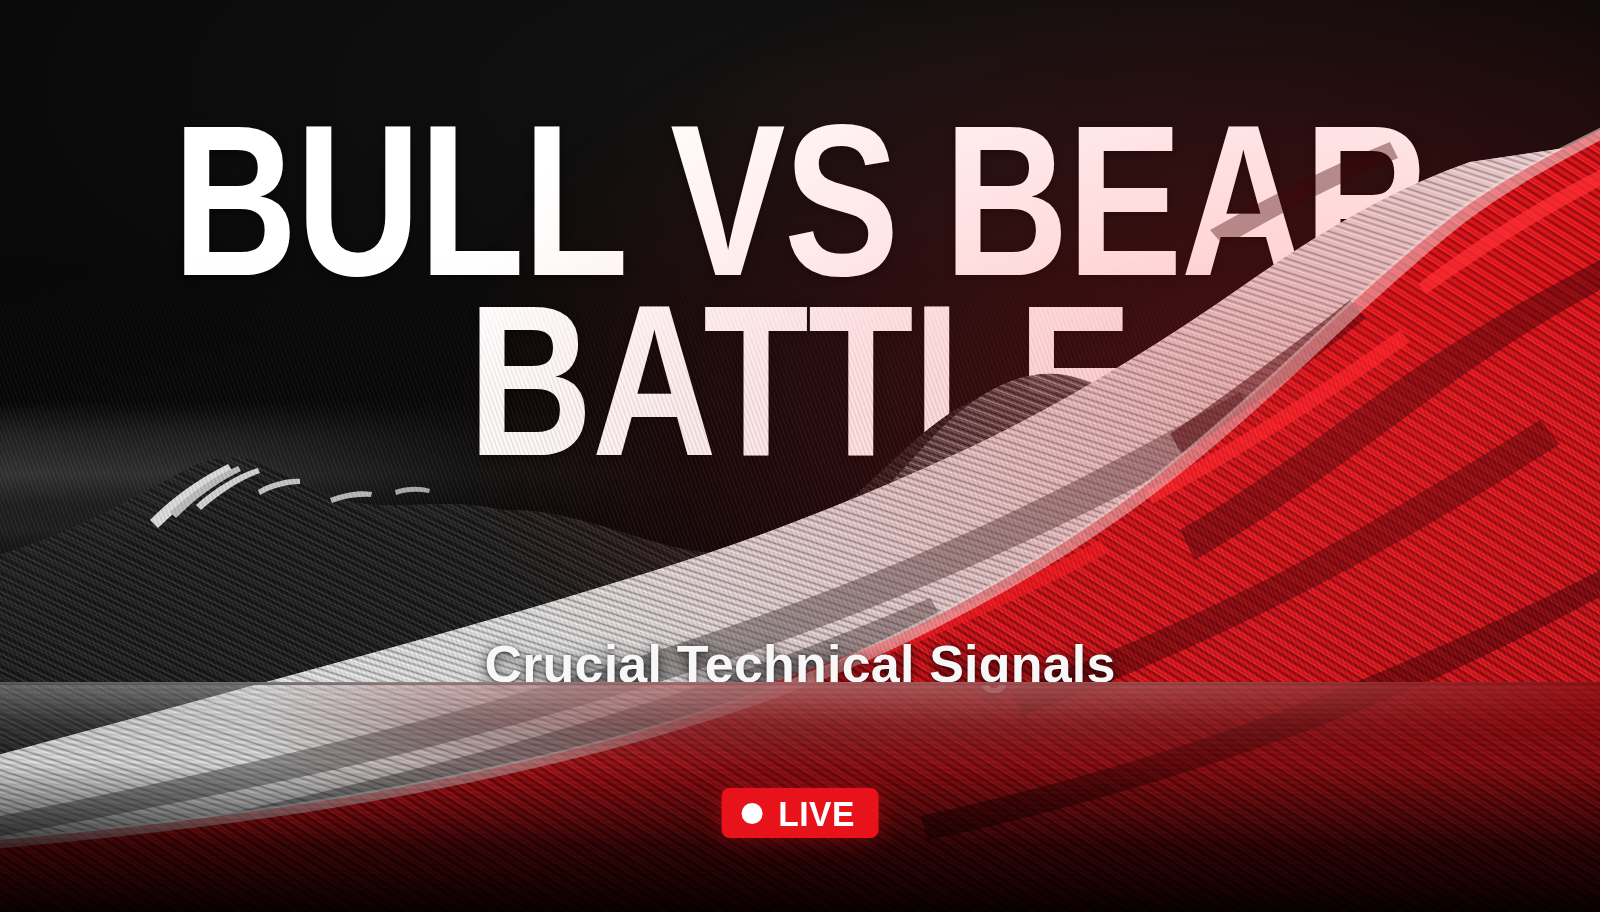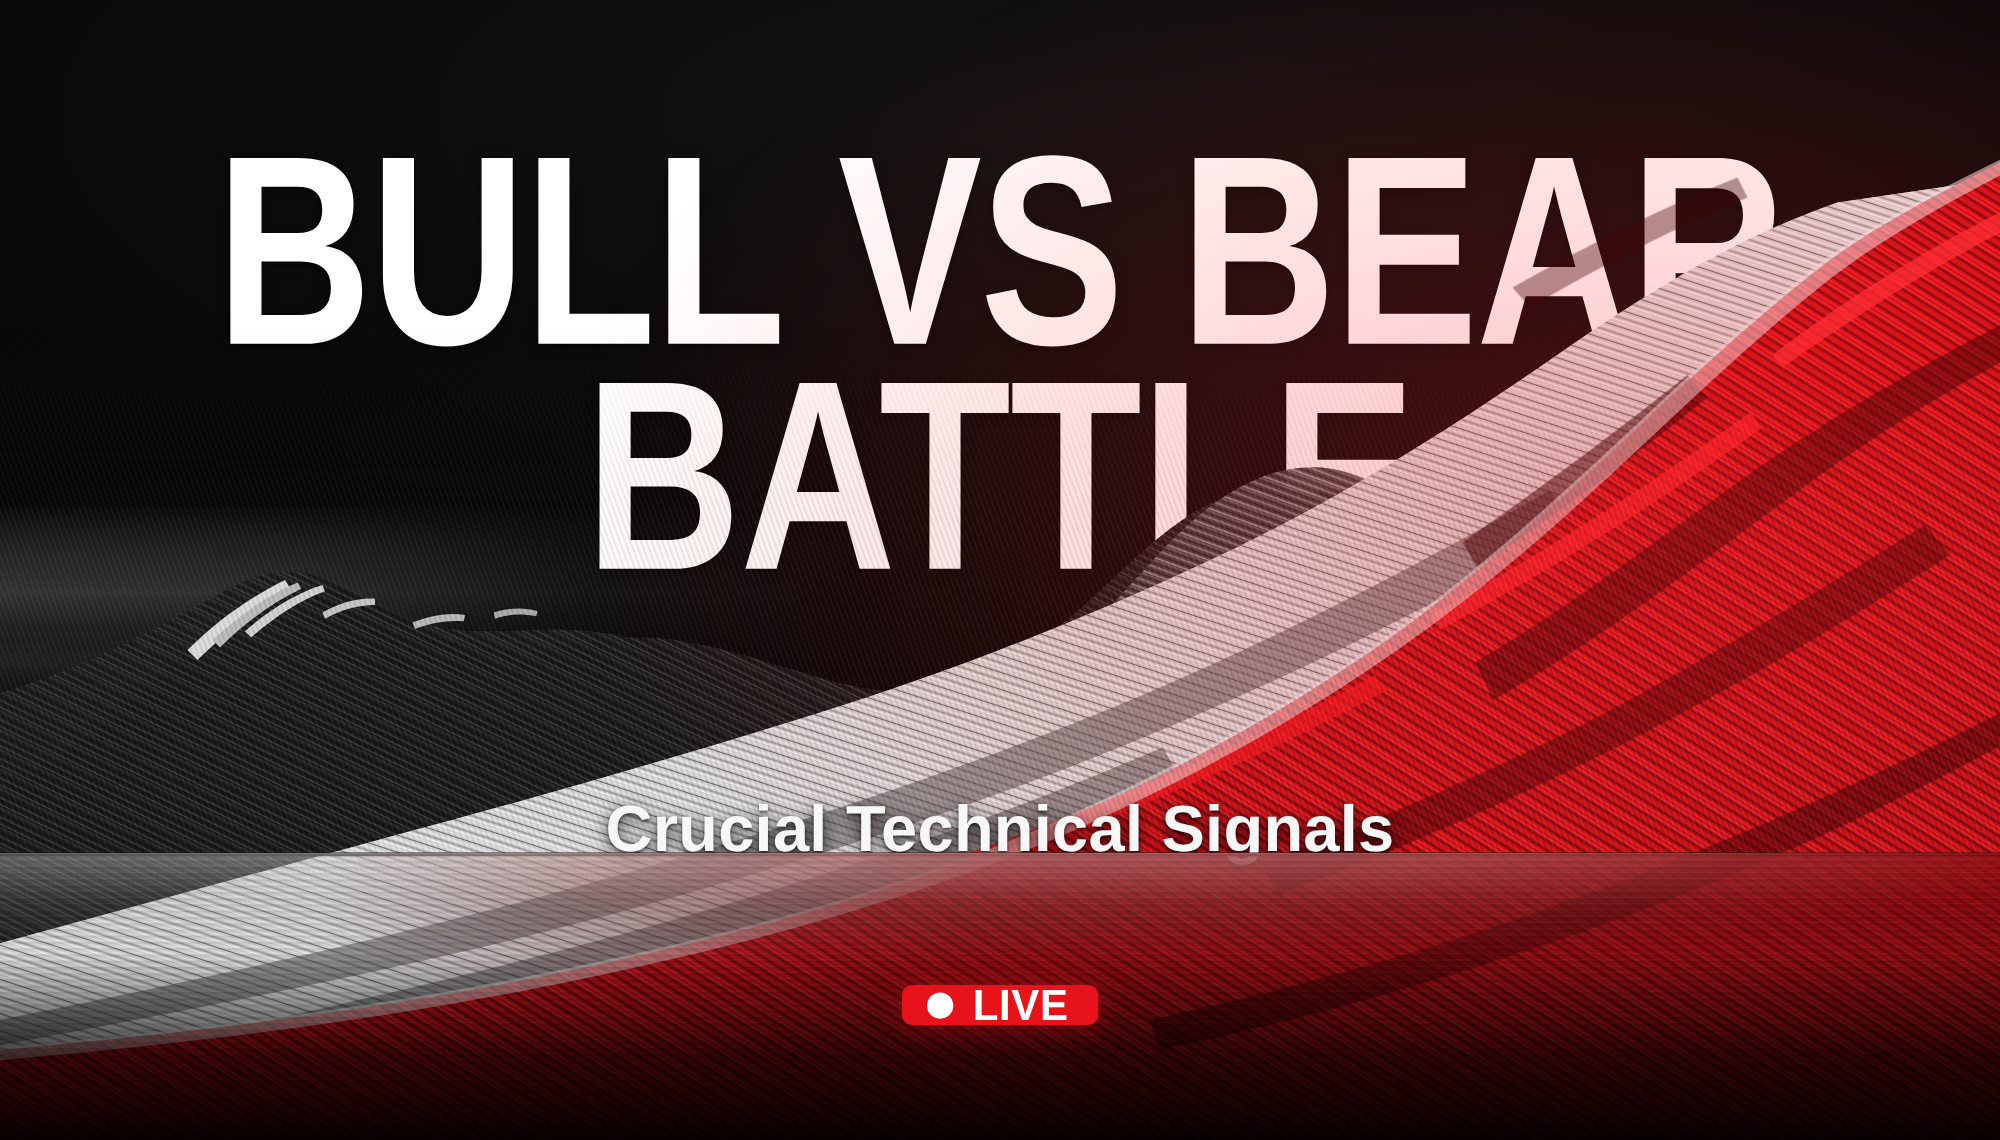--- a/index.html
+++ b/index.html
@@ -112,21 +112,21 @@
     text-shadow:0 3px 14px rgba(0,0,0,.75), 0 1px 3px rgba(0,0,0,.6);
     margin-top:36px;
   }
 
   
   .live-badge{
     position:absolute;
     left:50%;
     transform:translateX(-50%);
     top:788px;
-    height:32px;
+    height:50px;
     display:flex;
     align-items:center;
     gap:14px;
     padding:0 22px 0 20px;
     border-radius:8px;
     z-index:12;
     box-shadow:0 0 26px rgba(232,18,27,.38);
     cursor:pointer;
   }
   .live-dot{

